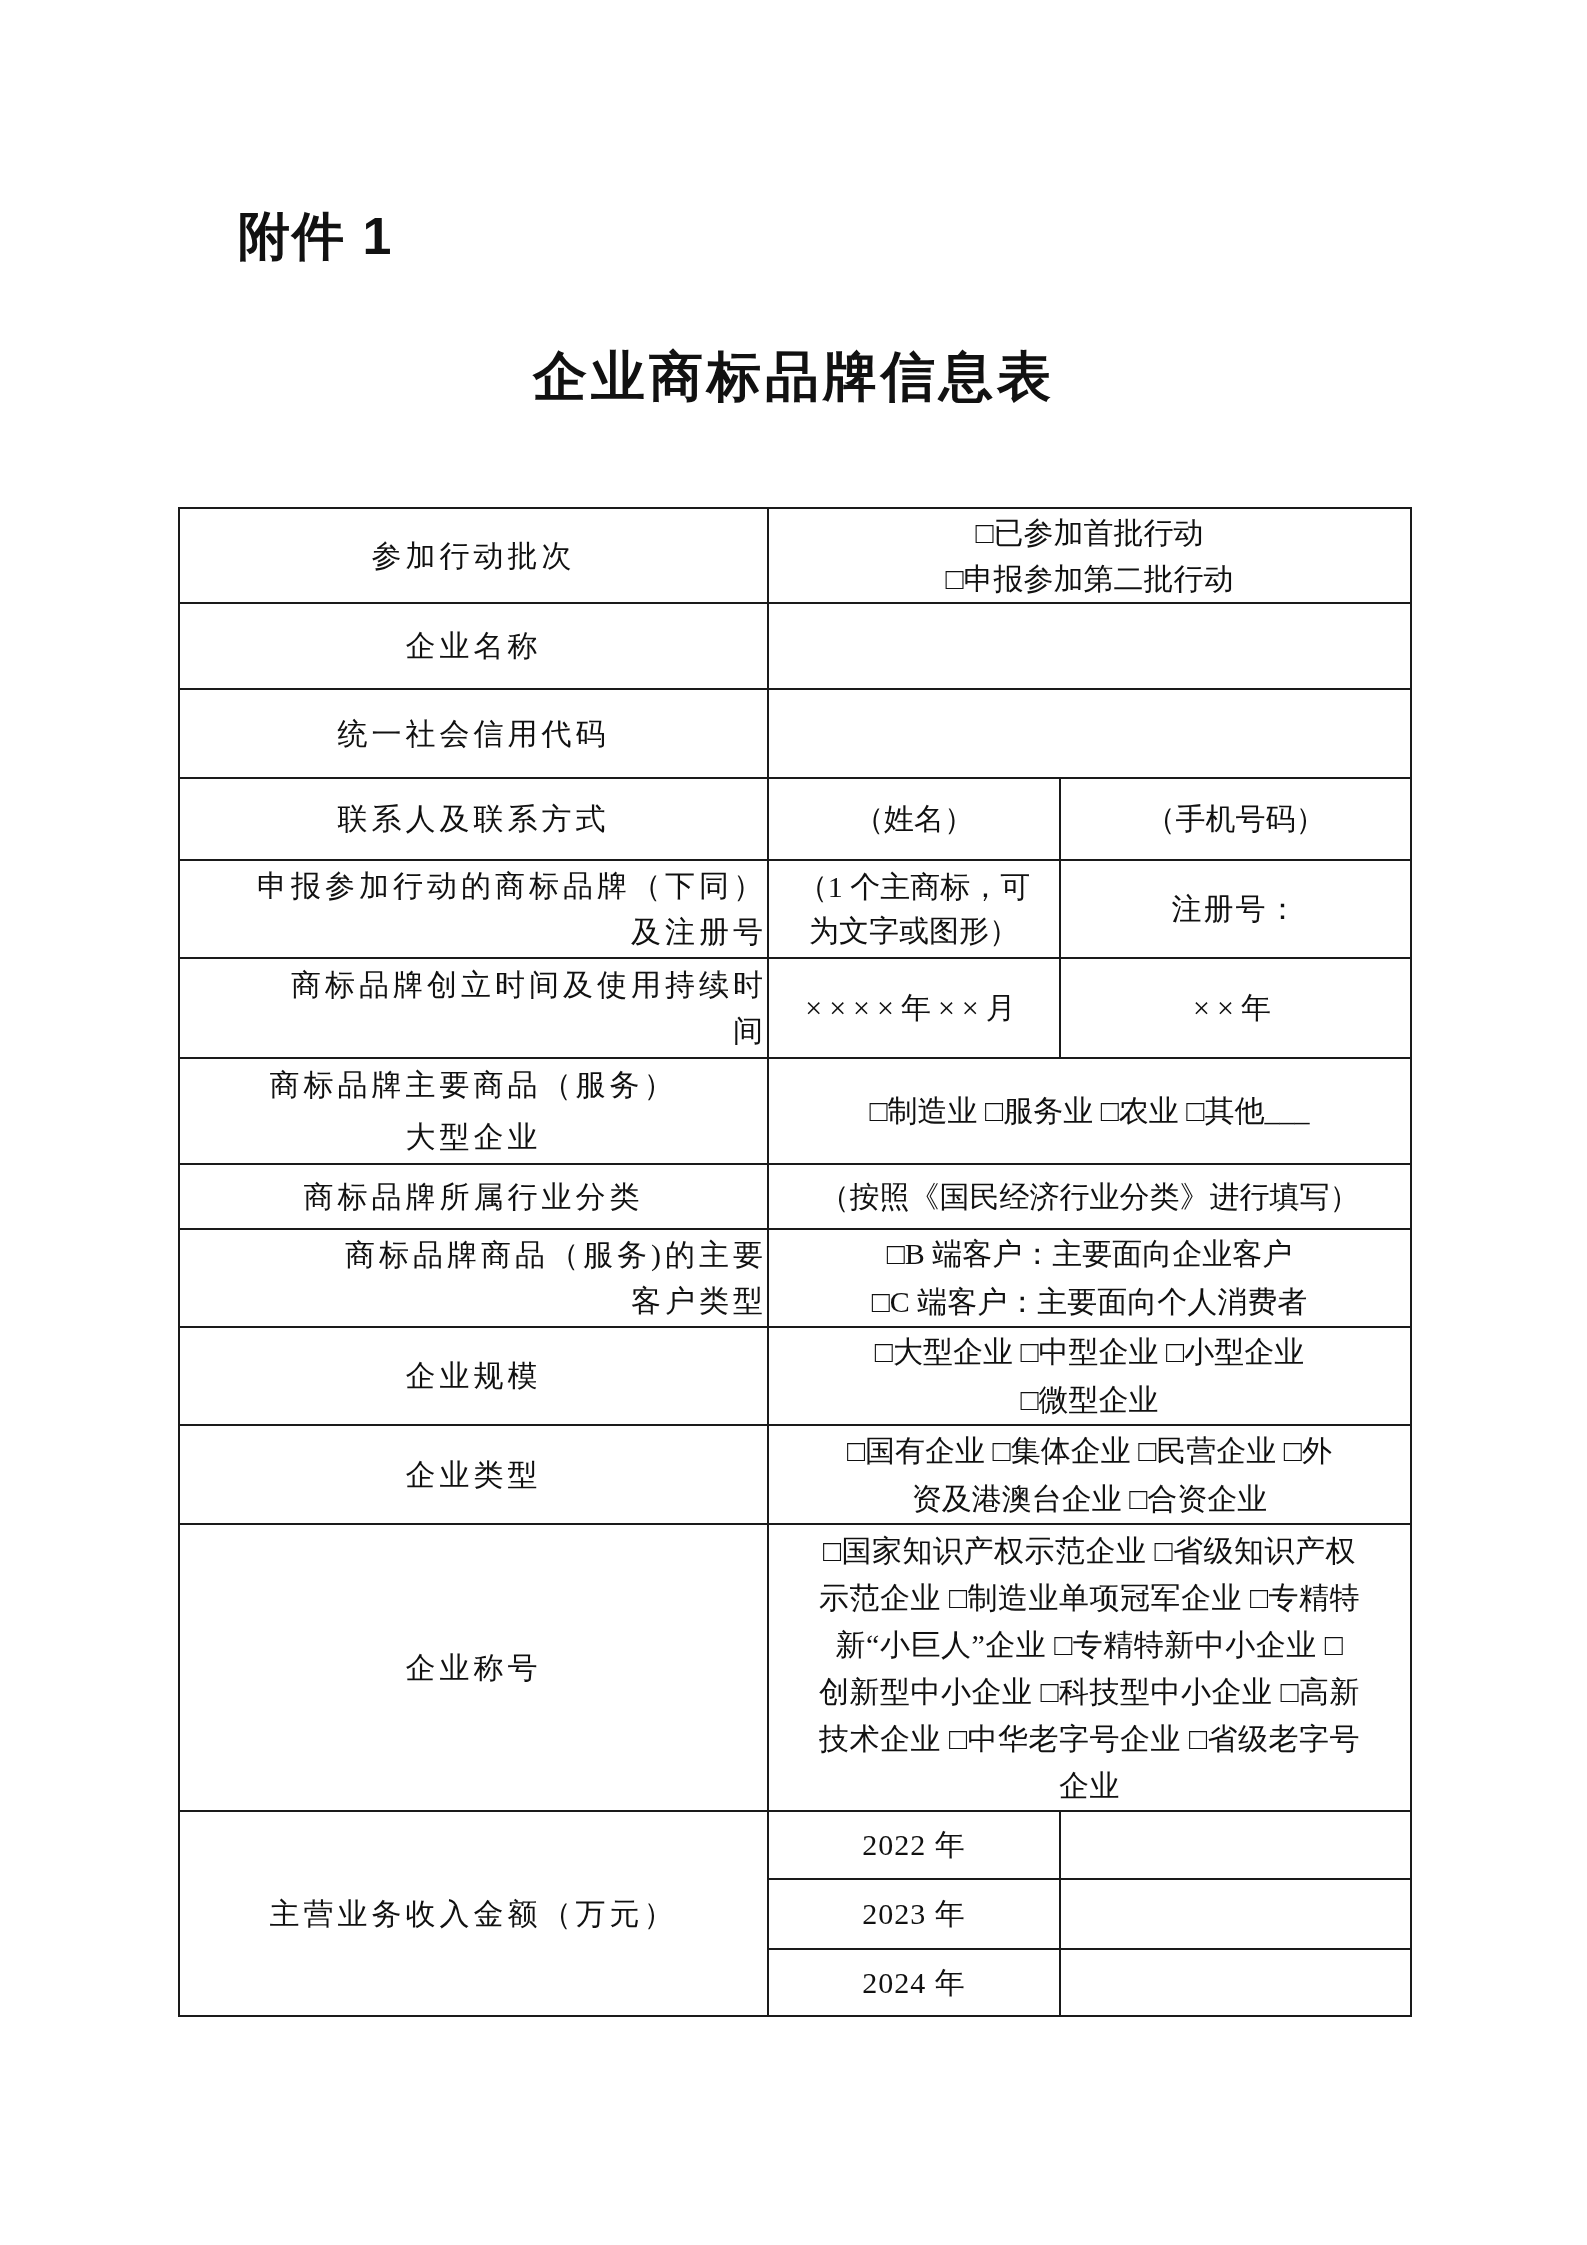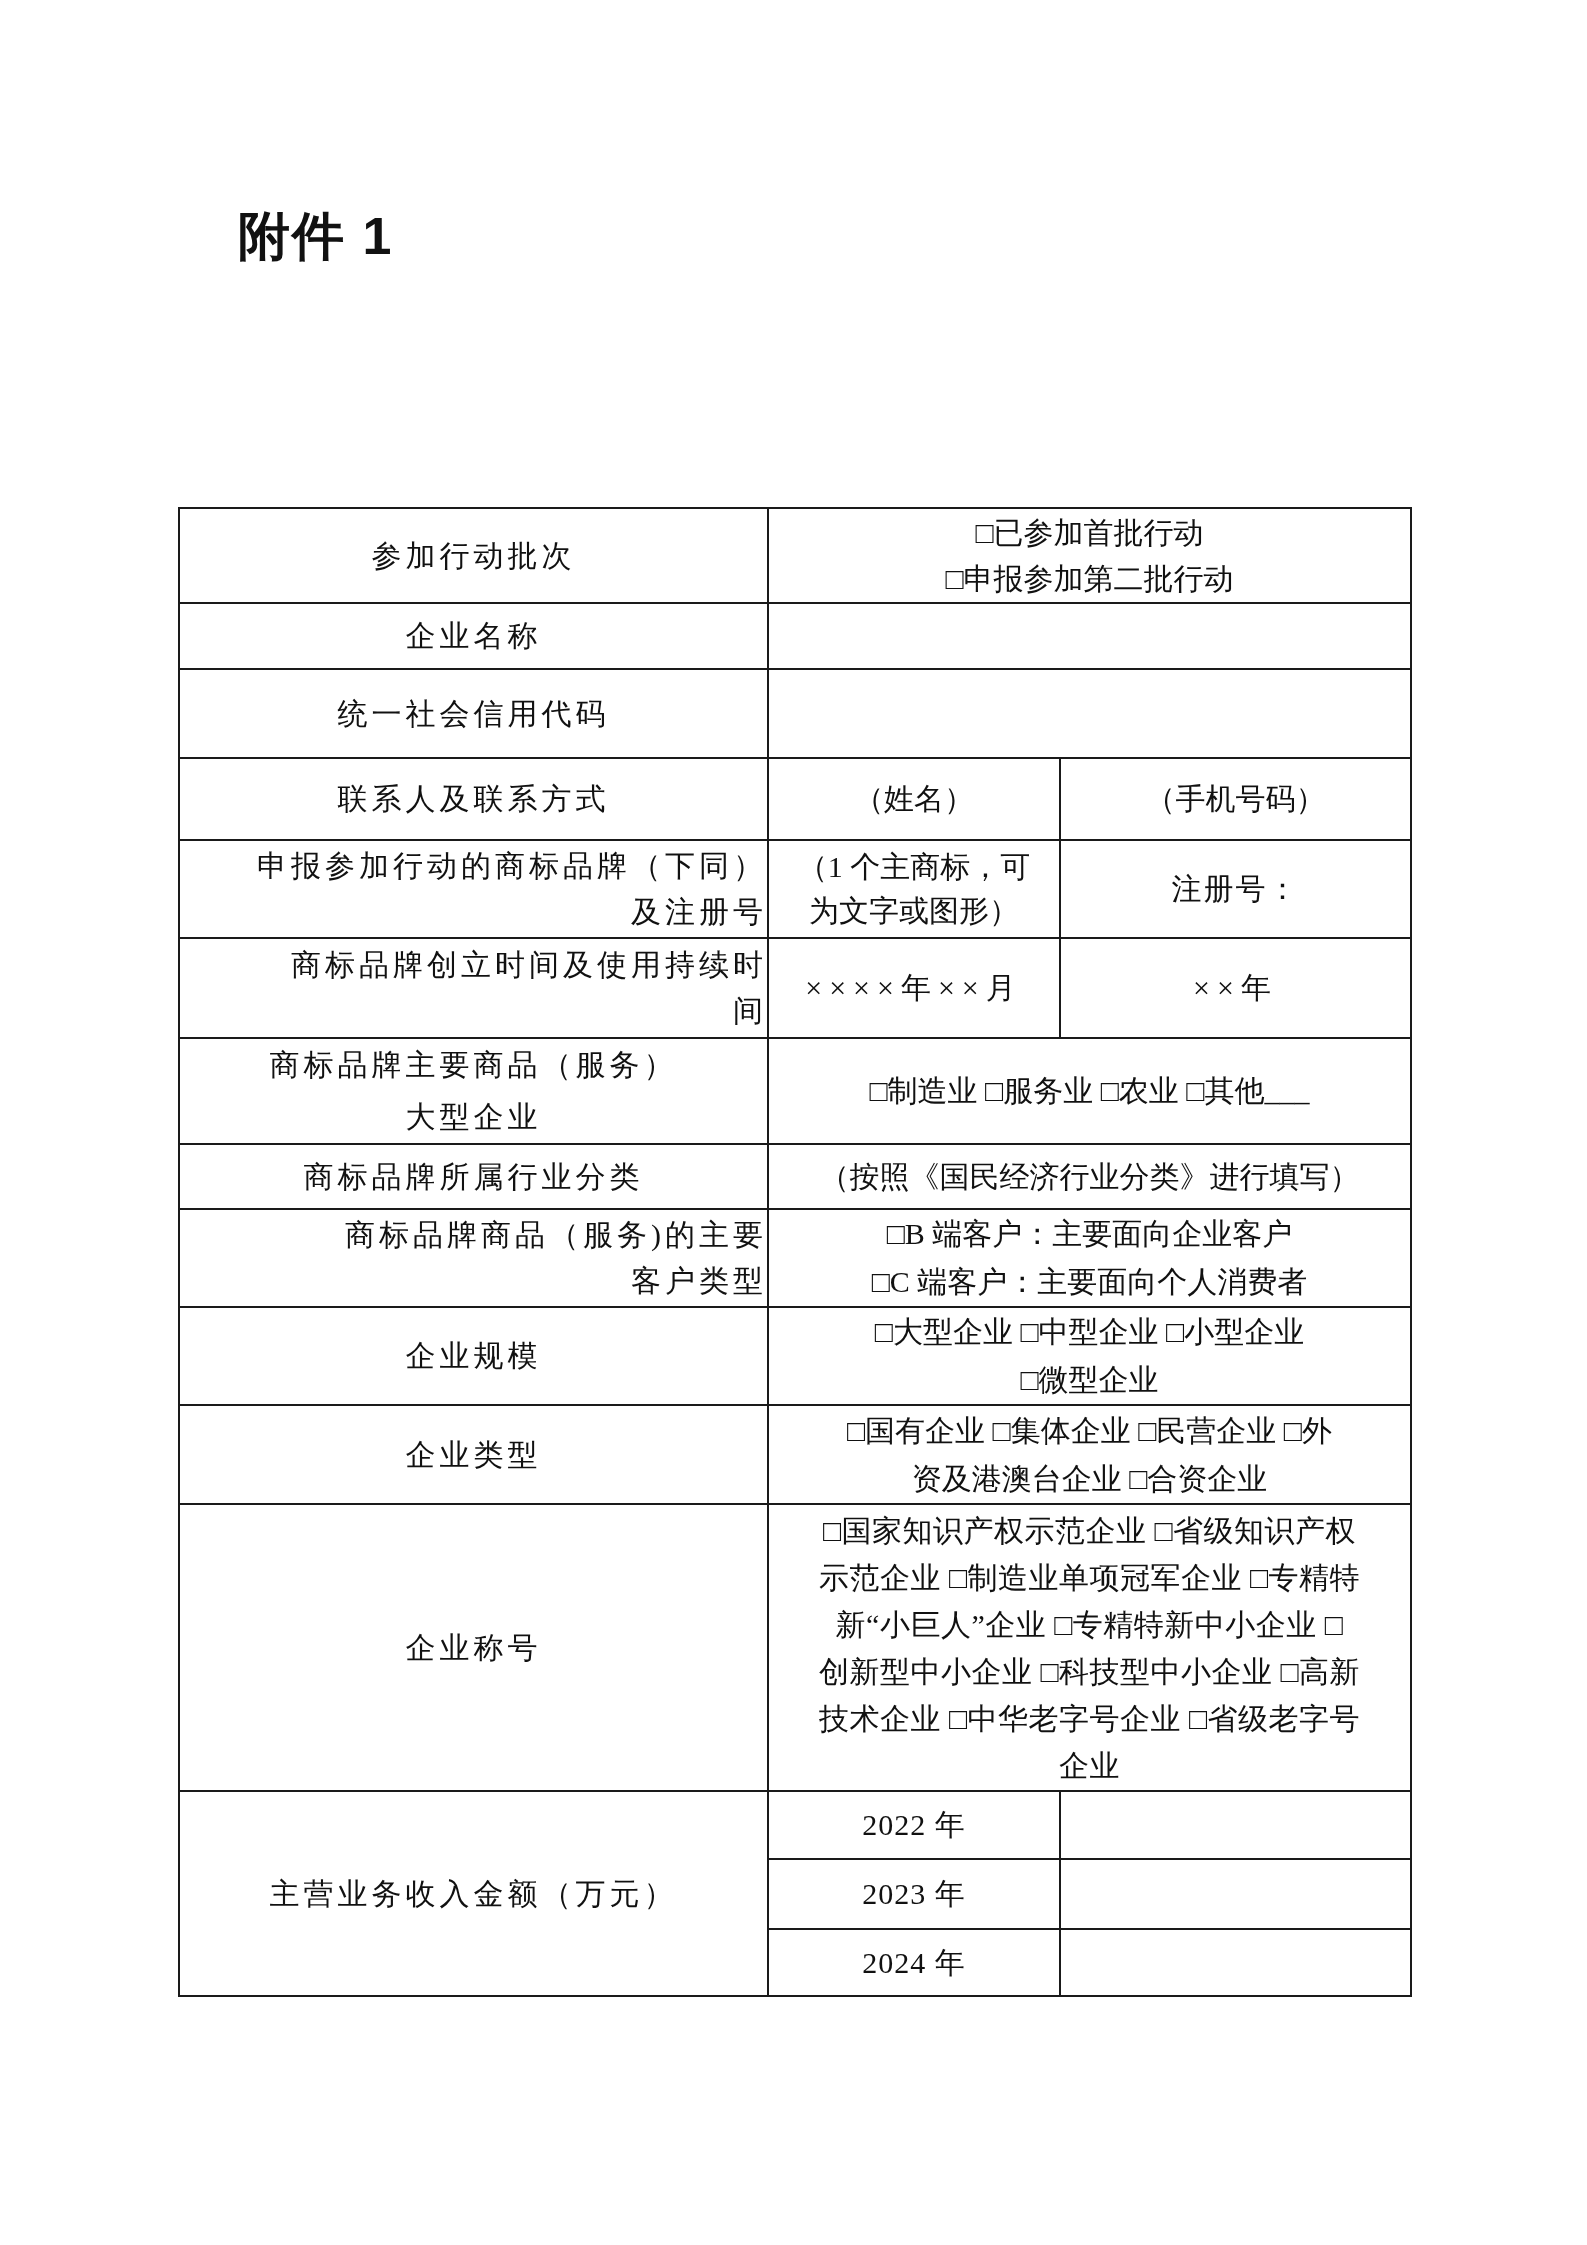--- a/index.html
+++ b/index.html
@@ -57,38 +57,39 @@
   td.lbl-wrap div{line-height:46px;text-align:right;}
   td.lbl-wrap7 div{line-height:52px;}
 </style>
 </head>
 <body>
 
 <div class="page">
 
   <div class="attachment">附件 1</div>
 
+  <div class="doc-title">企业商标品牌信息表</div>
 
   <table class="info">
     <colgroup>
       <col style="width:589px">
         <col style="width:292px">
         <col style="width:351px">
     </colgroup>
 
     <tbody>
         <tr style="height:95px">
       <td class="lbl">参加行动批次</td>
       <td colspan="2" class="opt-lines">
         <div>□已参加首批行动</div>
         <div>□申报参加第二批行动</div>
       </td>
     </tr>
 
-    <tr style="height:66px">
+    <tr style="height:86px">
       <td class="lbl">企业名称</td>
       <td colspan="2"></td>
     </tr>
 
     <tr style="height:89px">
       <td class="lbl">统一社会信用代码</td>
       <td colspan="2"></td>
     </tr>
 
     <tr style="height:82px">

